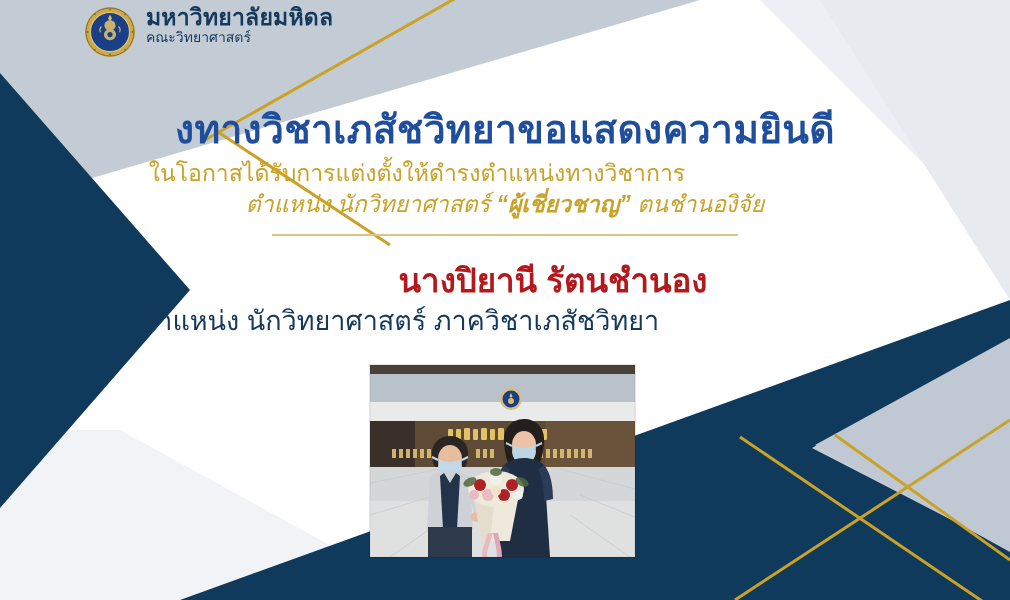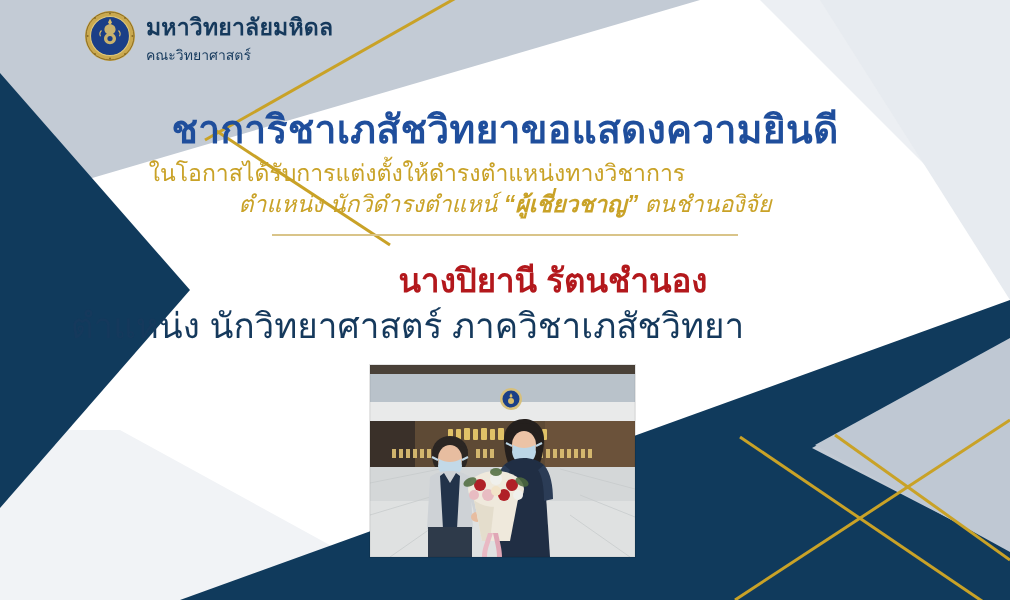--- a/index.html
+++ b/index.html
@@ -26,21 +26,21 @@
     height: 600px;
     z-index: 0;
   }
   
   .logo-block {
     position: absolute;
     left: 84px;
     top: 6px;
     height: 56px;
     display: flex;
-    align-items: flex-end;
+    align-items: flex-start;
     gap: 10px;
     z-index: 5;
   }
   .logo-seal {
     width: 52px;
     height: 52px;
     flex: 0 0 52px;
   }
   .logo-words {
     display: flex;
@@ -53,21 +53,21 @@
     font-weight: 700;
     color: #15395c;
     letter-spacing: .2px;
     white-space: nowrap;
   }
   .logo-line2 {
     font-size: 14px;
     font-weight: 400;
     color: #15395c;
     white-space: nowrap;
-    margin-top: 8px;
+    margin-top: 1px;
   }
   
   .content {
     position: absolute;
     left: 0;
     top: 0;
     width: 1010px;
     z-index: 6;
     text-align: center;
   }
@@ -125,24 +125,24 @@
     width: 1010px;
     font-size: 33px;
     font-weight: 700;
     color: #b3181c;
     line-height: 1.15;
     white-space: nowrap;
     margin-left: 48px;
   }
   .position {
     position: absolute;
-    left: 8px;
+    left: 0;
     top: 306px;
     width: 799px;
-    font-size: 35px;
+    font-size: 27px;
     font-weight: 400;
     color: #15395c;
     line-height: 1.15;
     white-space: nowrap;
   }
   
   .photo-frame {
     position: absolute;
     left: 370px;
     top: 365px;
@@ -218,25 +218,25 @@
       </g>
     </svg>
     <div class="logo-words">
       <div class="logo-line1">มหาวิทยาลัยมหิดล</div>
       <div class="logo-line2">คณะวิทยาศาสตร์</div>
     </div>
   </div>
 
   <div class="content">
 
-    <div class="headline">ชาการิชาเภสัชวิทยาขอแสดงความยินดี</div>
+    <div class="headline">งทางวิชาเภสัชวิทยาขอแสดงความยินดี</div>
 
     <div class="sub1">ในโอกาสได้รับการแต่งตั้งให้ดำรงตำแหน่งทางวิชาการ</div>
 
-    <div class="sub2"><span>ตำแหน่ง นักวิดำรงตำแหน์ </span><span class="emph">“ผู้เชี่ยวชาญ”</span><span> ตนชำนองิจัย</span></div>
+    <div class="sub2"><span>ตำแหน่ง นักวิทยาศาสตร์ </span><span class="emph">“ผู้เชี่ยวชาญ”</span><span> ตนชำนองิจัย</span></div>
 
     <div class="divider"></div>
 
     <div class="honoree">นางปิยานี รัตนชำนอง</div>
 
     <div class="position">ตำแหน่ง นักวิทยาศาสตร์ ภาควิชาเภสัชวิทยา</div>
   </div>
 
   <div class="photo-frame">
     <svg viewBox="0 0 265 192" preserveAspectRatio="none">

